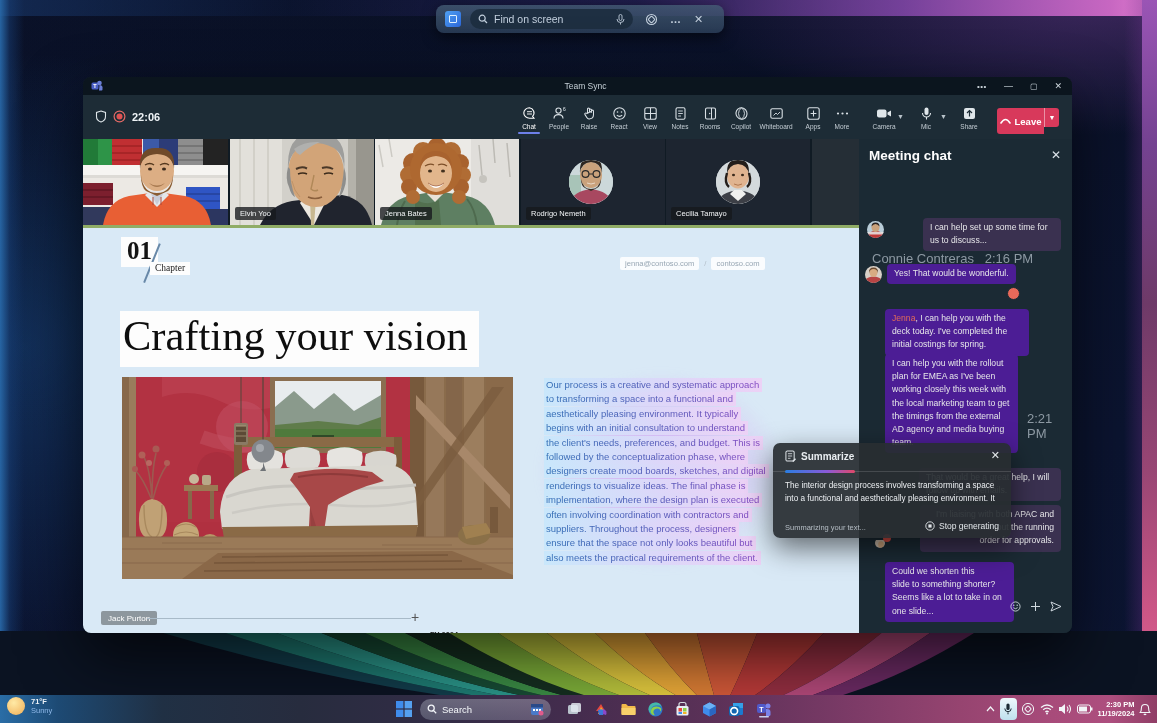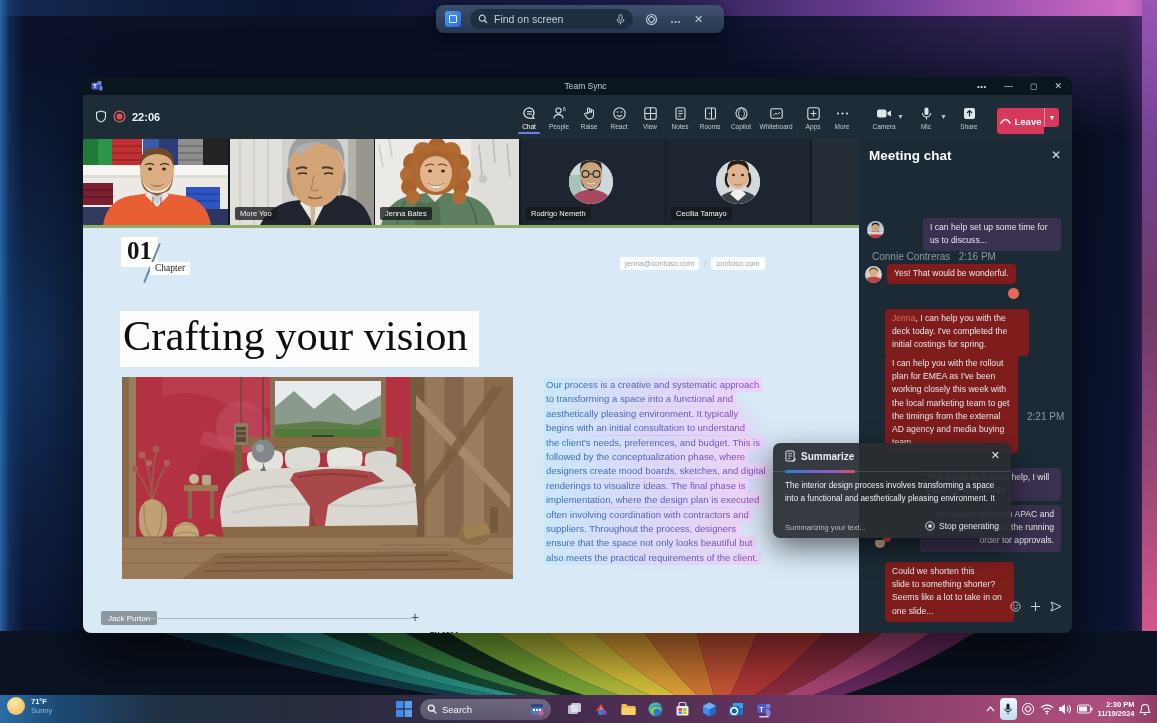--- a/index.html
+++ b/index.html
@@ -71,22 +71,22 @@
 #footer-line { position:absolute; left:64px; top:390px; width:264px; height:1px; background:#a8bac8; }
 #plus { position:absolute; left:328px; top:381px; font-size:14px; color:#555; font-weight:normal; }
 #fy { position:absolute; left:347px; top:402px; font-size:7.5px; font-weight:bold; color:#1c1c1c; line-height:9.5px; }
 
 
 #chat { position:absolute; left:776px; top:62px; width:213px; height:494px; background:#1b2a34; }
 #chathead { position:absolute; left:10px; top:9px; font-size:13.5px; font-weight:bold; color:#fdfdfd; }
 #chatx { position:absolute; right:11px; top:9px; color:#dce4ea; font-size:12px; }
 .bub { position:absolute; border-radius:4px; color:#e6e6e9; font-size:8.6px; line-height:13.2px; padding:3px 7px 4px;margin-top:43px; }
 .mine { background:#3a3150; }
-.their { background:#7f1d1d; }
-.meta { position:absolute; color:#8d99a3; font-size:10px; }
+.their { background:#4c1d95; }
+.meta { position:absolute; color:#8d99a3; font-size:13px; }
 .avatar { position:absolute; width:17px; height:17px; border-radius:50%; overflow:hidden; }
 #chatinput { position:absolute; left:9px; top:455px; width:195px; height:28px; border:1px solid #5c6b76; border-radius:5px; color:#93a0aa; font-size:9.5px; display:flex; align-items:center; padding:0 9px; background:rgba(255,255,255,0.02); }
 #ci-icons { position:absolute; right:10px; top:462px; display:flex; gap:9px; color:#cfd8de; font-size:10px; }
 
 
 #sum { position:absolute; left:690px; top:366px; width:238px; height:95px; background:rgba(40,45,49,0.93); border-radius:7px; box-shadow:0 10px 28px rgba(0,0,0,0.55); color:#e9edf0; }
 #sum .hd { position:absolute; left:28px; top:8px; font-size:10px; font-weight:bold; }
 #sum .ic { position:absolute; left:12px; top:7px; width:11px; height:12px; border:1.2px solid #dfe4e8; border-radius:2px; }
 #sum .x { position:absolute; right:11px; top:6px; font-size:11px; color:#e4e8eb; }
 #sum .sep { position:absolute; left:0; top:28px; width:238px; height:1px; background:rgba(255,255,255,0.14); }
@@ -356,21 +356,21 @@
         <path d="M114 28 q4 12 0 22 q-2 6 -5 8 Q113 44 114 28z" fill="#8e8e8c"></path>
         <path d="M64 10 Q74 2 90 3 Q78 8 70 16 Q66 14 64 10z" fill="#b0b0ae"></path>
 
         <path d="M66 30 q6 -3 11 -0.5 M92 29 q6 -2 11 1" stroke="#4a3828" stroke-width="2" fill="none"></path>
         <path d="M68 35 q5 -2 9 0" stroke="#3c2c1c" stroke-width="1.6" fill="none"></path>
         <path d="M94 35 q5 -2 9 0" stroke="#3c2c1c" stroke-width="1.6" fill="none"></path>
         <path d="M84 36 q-2 10 -3 14 q3 3 7 1" stroke="#b08858" stroke-width="1.4" fill="none"></path>
         <path d="M78 58 q7 3 14 0" stroke="#8a5f3c" stroke-width="1.6" fill="none"></path>
         <path d="M62 42 q2 10 8 16" stroke="#c09468" stroke-width="1" fill="none"></path>
       </svg>
-      <div class="nametag">More Yoo</div>
+      <div class="nametag">Elvin Yoo</div>
     </div>
     <div class="tile" style="left:292px; width:144px;">
       <svg width="144" height="86" viewBox="0 0 144 86">
         <rect width="144" height="86" fill="#eceae6"></rect>
         <rect x="96" y="0" width="48" height="86" fill="#e0deda"></rect>
         <path d="M104 6 l3 30 M118 0 l2 24 M132 4 l3 34" stroke="#bcbab4" stroke-width="1.5" fill="none"></path>
         <circle cx="108" cy="40" r="4" fill="#c6c4be"></circle>
         <path d="M4 6 l4 22 M14 0 l3 18" stroke="#cccac4" stroke-width="1.5" fill="none"></path>
 
         <path d="M6 86 Q12 62 34 57 L62 52 L92 57 Q114 62 120 86 Z" fill="#5e7f62"></path>

